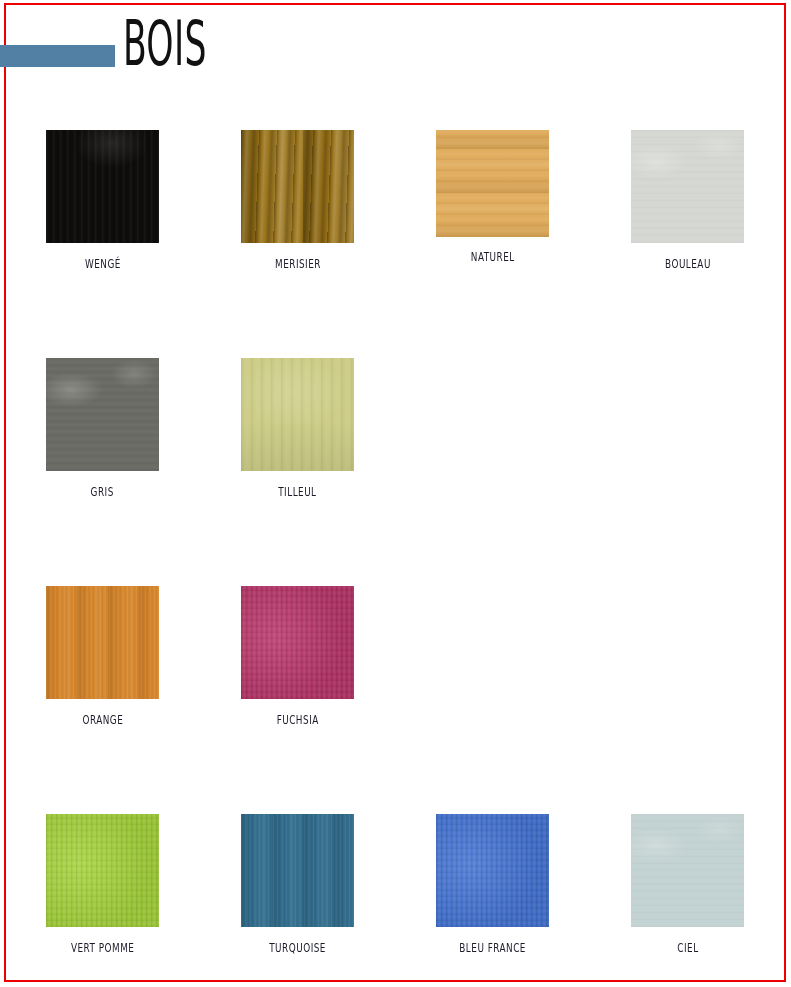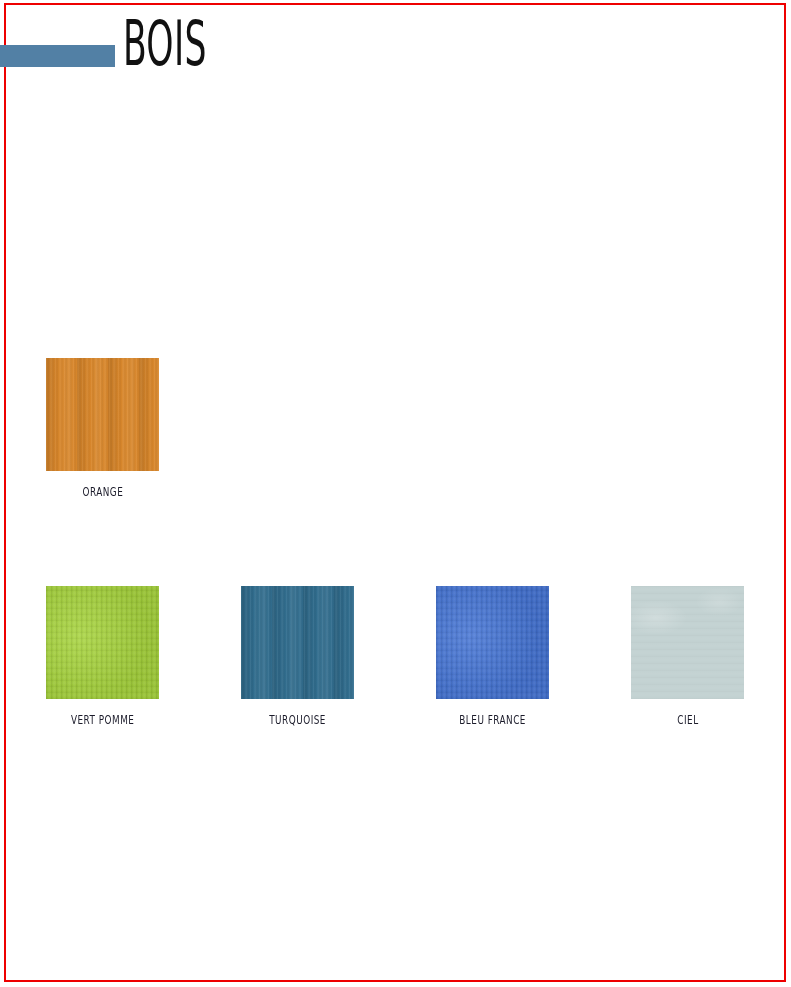--- a/index.html
+++ b/index.html
@@ -219,28 +219,72 @@
 
 <div id="page-frame" style="border-color: rgb(238, 0, 0);"></div>
 
 <div id="header">
   <div id="accent-bar" style="background: rgb(82, 128, 165);"></div>
   <div id="page-title" style="color: rgb(17, 17, 17);">BOIS</div>
 </div>
 
 <div id="swatch-grid">
     <div class="swatch-row">
+      <div class="swatch-cell">
+        <div class="swatch-chip" style="background: rgb(16, 15, 13);">
+          <div class="tex sheen-dark"></div>
+        </div>
+        <div class="swatch-label" style="color: rgb(27, 27, 42);">WENGÉ</div>
+      </div>
+      <div class="swatch-cell">
+        <div class="swatch-chip" style="background: rgb(154, 115, 24);">
+          <div class="tex grain-strong"></div>
+        </div>
+        <div class="swatch-label" style="color: rgb(27, 27, 42);">MERISIER</div>
+      </div>
+      <div class="swatch-cell">
+        <div class="swatch-chip chip-short" style="background: rgb(224, 171, 90);">
+          <div class="tex grain-h"></div>
+        </div>
+        <div class="swatch-label" style="color: rgb(27, 27, 42);">NATUREL</div>
+      </div>
+      <div class="swatch-cell">
+        <div class="swatch-chip" style="background: rgb(213, 216, 210);">
+          <div class="tex matte"></div>
+        </div>
+        <div class="swatch-label" style="color: rgb(27, 27, 42);">BOULEAU</div>
+      </div>
     </div>
     <div class="swatch-row">
       <div class="swatch-cell">
+        <div class="swatch-chip" style="background: rgb(106, 106, 100);">
+          <div class="tex matte"></div>
+        </div>
+        <div class="swatch-label" style="color: rgb(27, 27, 42);">GRIS</div>
+      </div>
+      <div class="swatch-cell">
+        <div class="swatch-chip" style="background: rgb(205, 205, 135);">
+          <div class="tex soft"></div>
+        </div>
+        <div class="swatch-label" style="color: rgb(27, 27, 42);">TILLEUL</div>
+      </div>
+    </div>
+    <div class="swatch-row">
+      <div class="swatch-cell">
         <div class="swatch-chip" style="background: rgb(217, 135, 43);">
           <div class="tex grain-v"></div>
         </div>
         <div class="swatch-label" style="color: rgb(27, 27, 42);">ORANGE</div>
       </div>
+      <div class="swatch-cell">
+        <div class="swatch-chip" style="background: rgb(185, 52, 105);">
+          <div class="tex weave"></div>
+        </div>
+        <div class="swatch-label" style="color: rgb(27, 27, 42);">FUCHSIA</div>
+      </div>
     </div>
     <div class="swatch-row">
       <div class="swatch-cell">
         <div class="swatch-chip" style="background: rgb(165, 211, 58);">
           <div class="tex weave"></div>
         </div>
         <div class="swatch-label" style="color: rgb(27, 27, 42);">VERT POMME</div>
       </div>
       <div class="swatch-cell">
         <div class="swatch-chip" style="background: rgb(49, 109, 142);">

